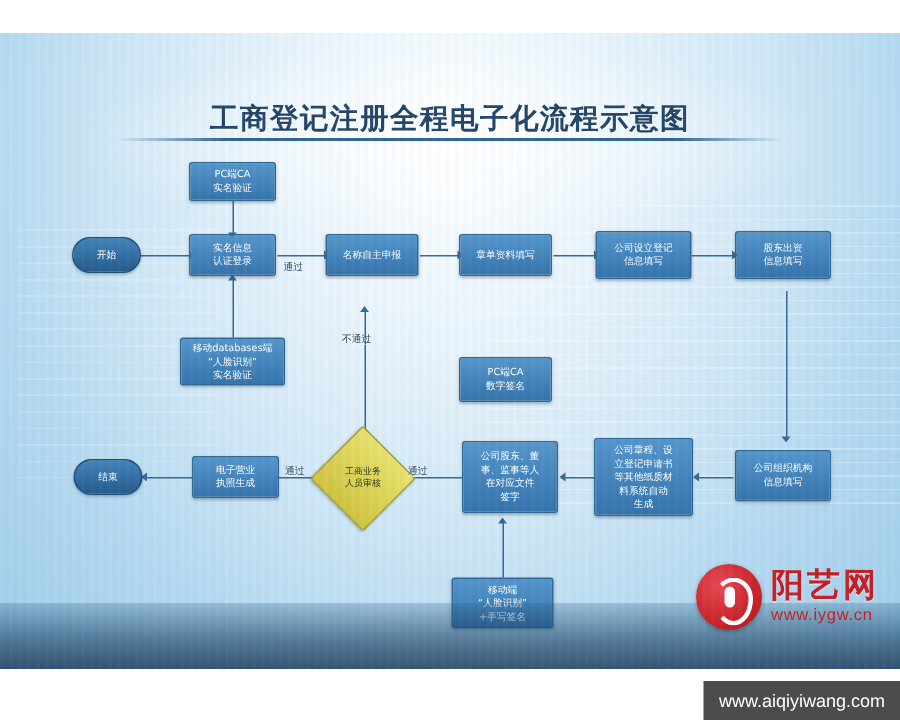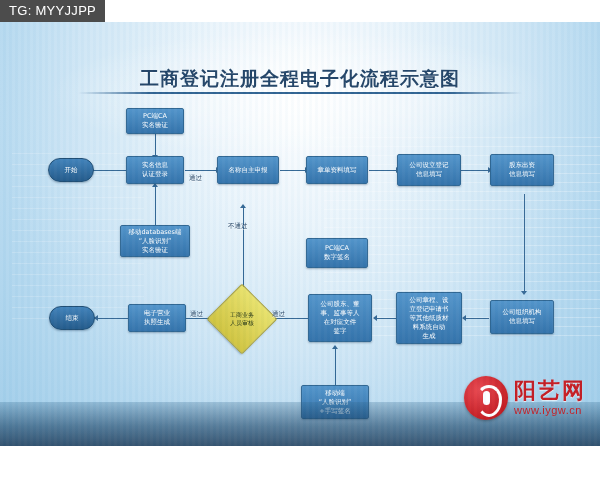--- a/index.html
+++ b/index.html
@@ -259,21 +259,20 @@
     letter-spacing: 0.5px;
     margin-top: 3px;
     font-family: "Liberation Sans", sans-serif;
   }
 </style>
 </head>
 <body>
 
 <div id="root">
 
-  <div id="tg-badge">TG: MYYJJPP</div>
 
   <div id="photo">
     <div id="photo-glow"></div>
     <div class="techlines"></div>
     <div class="techlines2"></div>
 
     <div id="poster-title">工商登记注册全程电子化流程示意图</div>
     <div id="title-underline"></div>
 
     <div class="conn conn-h" style="left:93px; top:148px; width:33px;"></div>
@@ -383,14 +382,15 @@
 
     <div id="logo-wrap">
       <div id="logo-mark"></div>
       <div id="logo-text">
         <div id="logo-cn">阳艺网</div>
         <div id="logo-url">www.iygw.cn</div>
       </div>
     </div>
   </div>
 
+  <div id="bottom-badge">www.aiqiyiwang.com</div>
 
 </div>
 
 </body></html>

